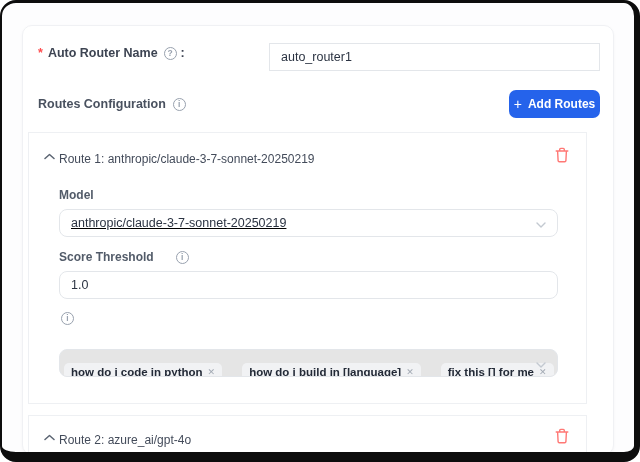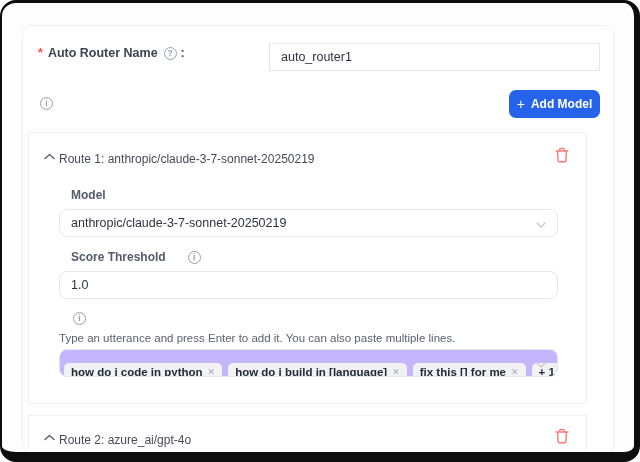--- a/index.html
+++ b/index.html
@@ -62,47 +62,47 @@
   .route-card.two { top:389px; height:80px; }
   .collapse-icon { position:absolute; left:15px; top:13px; cursor:pointer; }
   .route-title {
     position:absolute; left:30px; top:19px;
     font-size:12px; font-weight:500; color:#434b5a;
   }
   .trash-btn { position:absolute; right:17px; top:14px; cursor:pointer; background:none; border:none; }
   .field-label {
     position:absolute; left:30px;
     font-size:12px; font-weight:600; color:#525b69;
-    display:flex; align-items:center; gap:5px;margin-left:12px;
+    display:flex; align-items:center; gap:5px;
   }
   .lbl-model { top:55px; }
   .lbl-score { top:117px;gap:20px; }
   .lbl-utter { top:179px; }
   .select-box {
     position:absolute; left:30px; width:499px; height:28px;
     border:1px solid #e3e6ea; border-radius:8px; background:#fff;
-    display:flex; align-items:center; padding:0 11px; cursor:pointer;
+    display:flex; align-items:center; padding:0 11px; cursor:pointer;text-decoration:underline;
   }
   .sel-model { top:76px; }
   .select-box .sel-text { font-size:12.5px; color:#2b3342; }
   .sel-arrow { position:absolute; right:11px; top:50%; transform:translateY(-50%); }
   .score-input {
     position:absolute; left:30px; top:138px; width:499px; height:28px;
     border:1px solid #e3e6ea; border-radius:8px; padding:12px 11px;
     font-size:12.5px; color:#2b3342; font-family:"Liberation Sans", sans-serif;
     background:#fff; outline:none;
   }
   .utter-help {
     position:absolute; left:30px; top:199px;
     font-size:11.5px; font-weight:400; color:#5a6270;
   }
   .tags-box {
     position:absolute; left:30px; top:216px; width:499px; height:28px;
-    border:1px solid #e3e6ea; border-radius:8px; background:#c4b5fd;
-    display:flex; align-items:center; padding:17px 26px 0 4px; gap:6px;
+    border:1px solid #e3e6ea; border-radius:8px; background:#e5e5e5;
+    display:flex; align-items:center; padding:17px 26px 0 4px; gap:20px;
     overflow:hidden; cursor:text;
   }
   .tag {
     display:inline-flex; align-items:center; gap:5px;
     background:#f1f2f4; border-radius:5px; padding:3px 7px;
     font-size:11.5px; font-weight:600; color:#232a37; white-space:nowrap;
   }
   .tag .x { font-size:9px; color:#a3aab4; font-weight:400; cursor:pointer; }
   .tag.more { font-weight:600; }
 </style>
@@ -114,25 +114,26 @@
 
     <div class="name-row-label">
       <span class="req">*</span>
       <span>Auto Router Name</span>
       <span class="circle-icon">?</span>
       <span>:</span>
     </div>
     <input class="name-input" type="text" value="auto_router1" style="">
 
     <div class="routes-config-label">
+      <span>Routes Configuration</span>
       <span class="circle-icon">i</span>
     </div>
     <button class="add-route-btn">
       <span class="plus">+</span>
-      <span>Add Model</span>
+      <span>Add Routes</span>
     </button>
 
     <div class="route-card one">
       <span class="collapse-icon">
         <svg width="11" height="7" viewBox="0 0 11 7">
             <polyline points="1,5.5 5.5,1.5 10,5.5" fill="none" stroke="#5b6472" stroke-width="1.5" stroke-linecap="round" stroke-linejoin="round"></polyline>
           </svg>
       </span>
       <div class="route-title">Route 1: anthropic/claude-3-7-sonnet-20250219</div>
       <button class="trash-btn">
@@ -157,21 +158,20 @@
 
       <div class="field-label lbl-score">
         <span>Score Threshold</span>
         <span class="circle-icon">i</span>
       </div>
       <input class="score-input" type="text" value="1.0" style="">
 
       <div class="field-label lbl-utter">
         <span class="circle-icon">i</span>
       </div>
-      <div class="utter-help">Type an utterance and press Enter to add it. You can also paste multiple lines.</div>
 
       <div class="tags-box">
         <span class="tag">
           <span>how do i code in python</span>
           <span class="x">✕</span>
         </span>
         <span class="tag">
           <span>how do i build in [language]</span>
           <span class="x">✕</span>
         </span>

